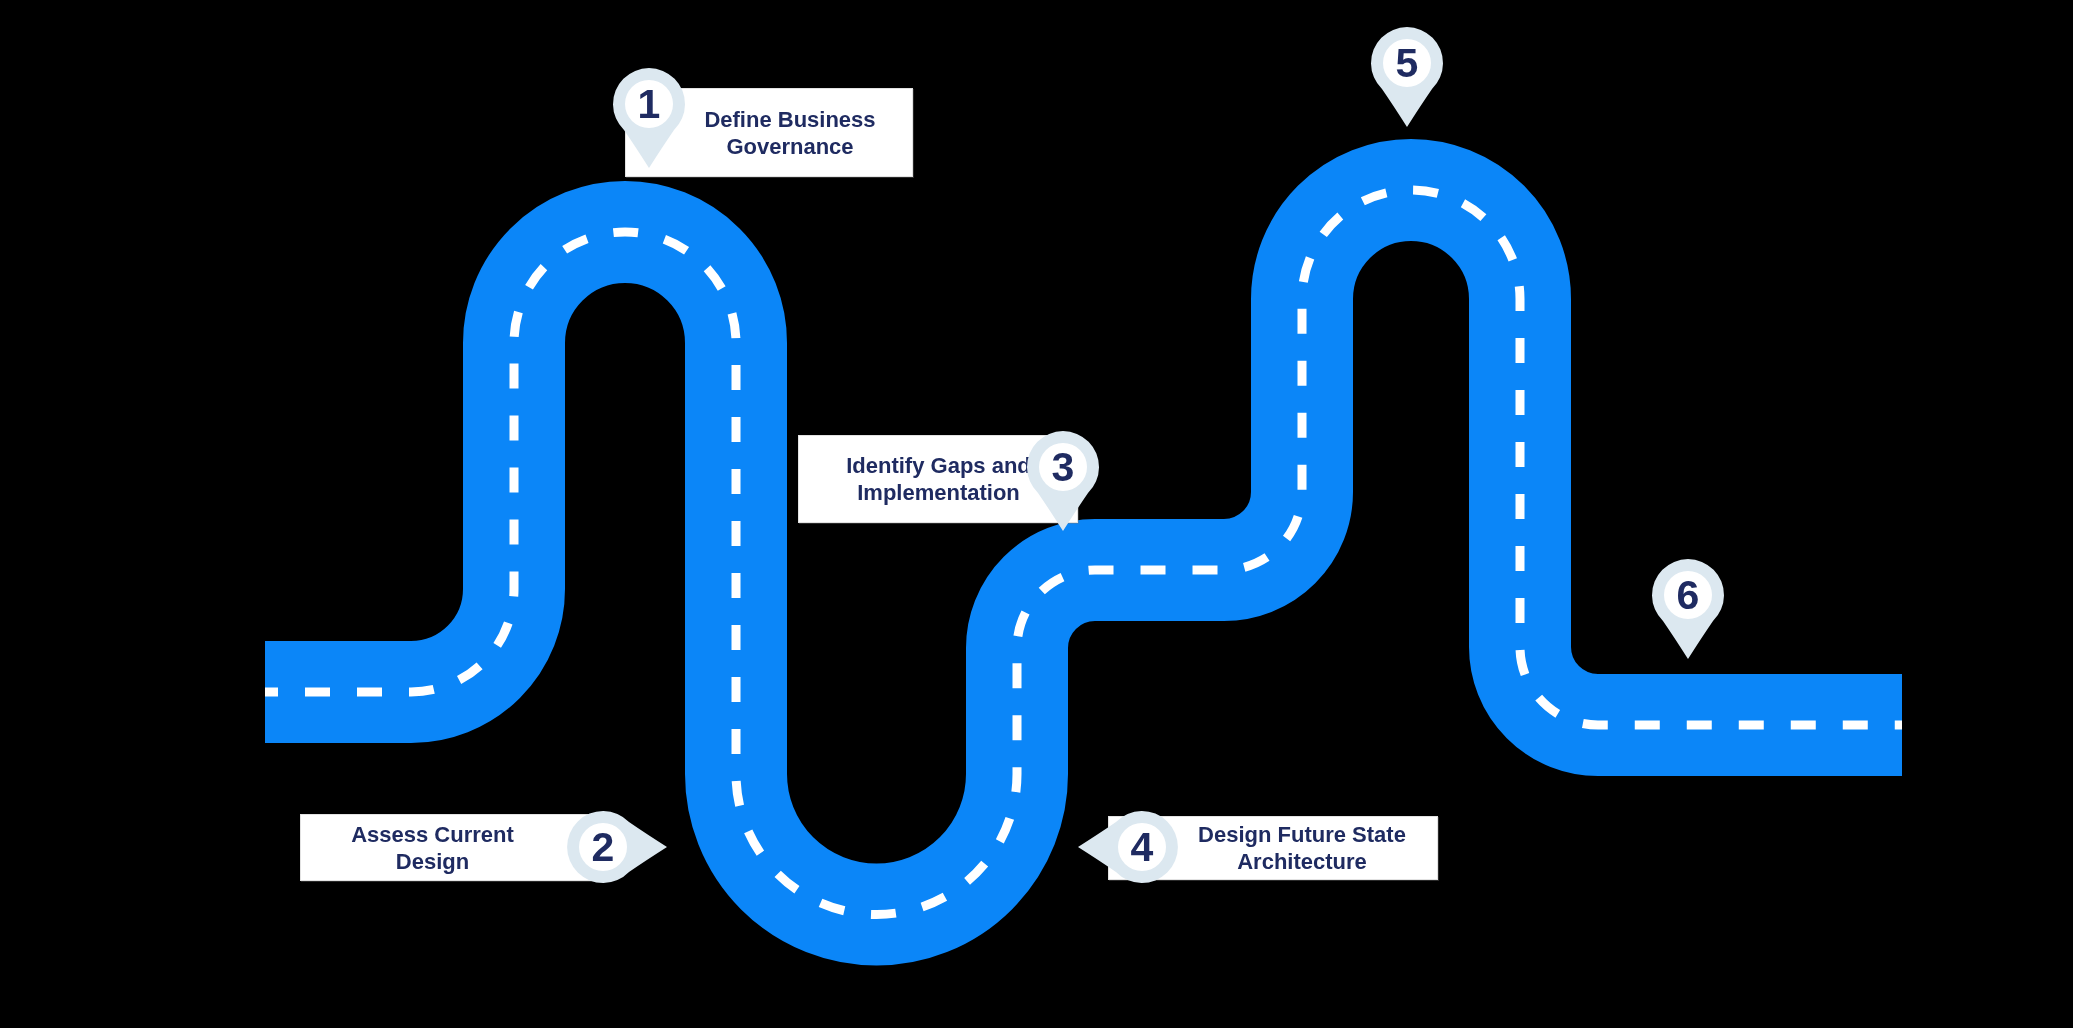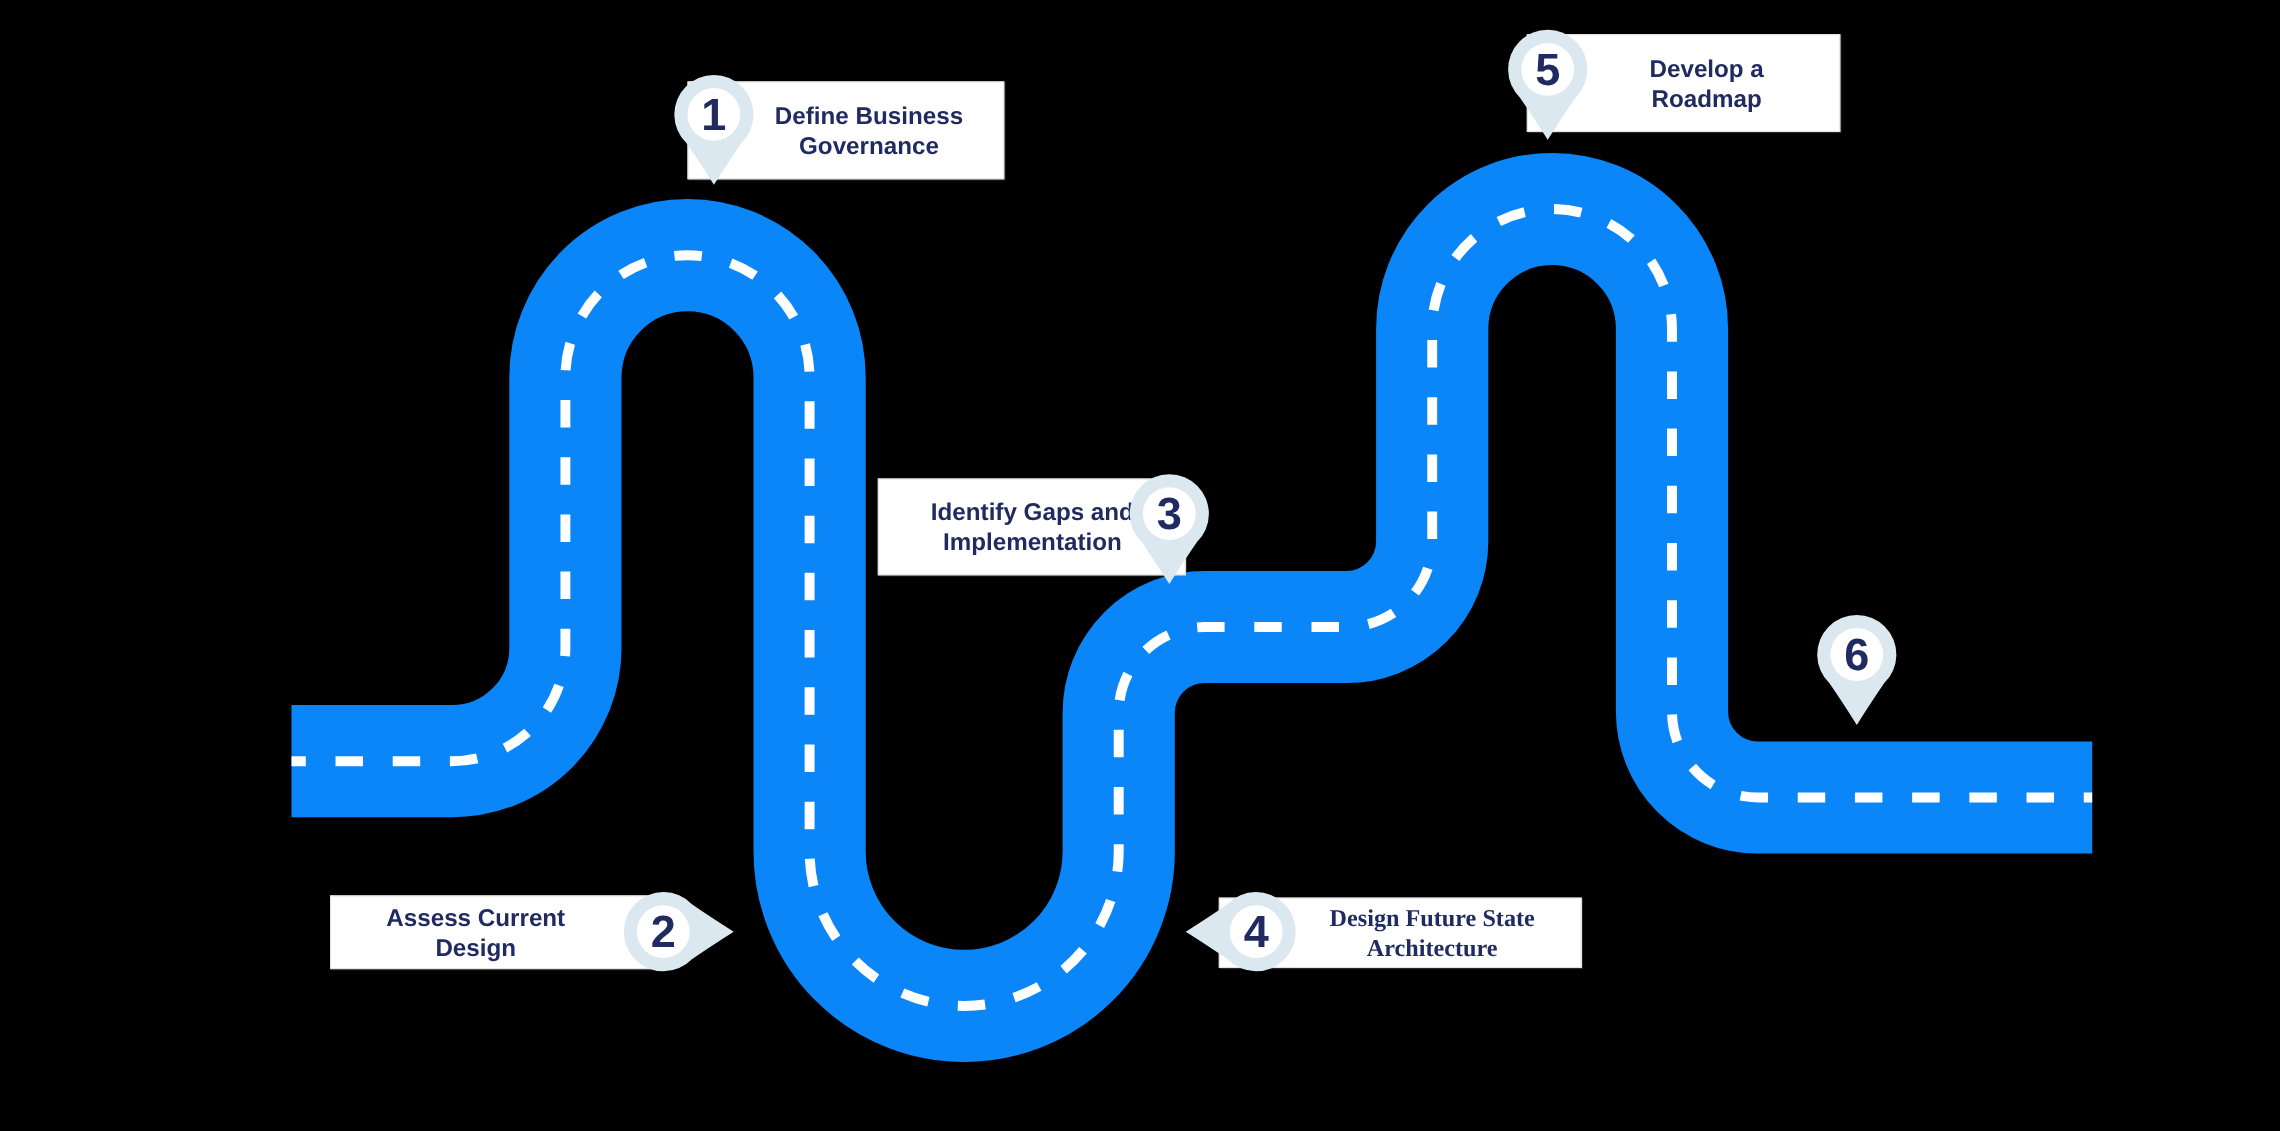--- a/index.html
+++ b/index.html
@@ -45,24 +45,24 @@
     align-items: center;
     color: #1f2b61;
     font-weight: 700;
     font-size: 22px;
     line-height: 27px;
     text-align: center;
     box-sizing: border-box;
   }
   .card .line { white-space: nowrap; }
 
-  .card1 { left: 625px;  top: 74px;  width: 288px; height: 89px; padding-left: 42px; }
+  .card1 { left: 625px;  top: 88px;  width: 288px; height: 89px; padding-left: 42px; }
   .card2 { left: 300px;  top: 814px; width: 305px; height: 67px; padding-right: 40px; }
   .card3 { left: 798px;  top: 435px; width: 280px; height: 88px; padding-right: 34px; padding-left: 35px; }
-  .card4 { left: 1108px; top: 816px; width: 330px; height: 64px; padding-left: 58px; font-family: Liberation Serif, serif; }
+  .card4 { left: 1108px; top: 816px; width: 330px; height: 64px; padding-left: 58px; }
   .card5 { left: 1388px; top: 31px;  width: 285px; height: 89px; padding-left: 42px; }
   .card6 { left: 1658px; top: 563px; width: 297px; height: 88px;
            align-items: flex-start; text-align: left; padding-left: 95px; }
 
   .pin {
     position: absolute;
     z-index: 3;
     width: 160px; height: 160px;
   }
   .pin .drop   { fill: #dce8f0; }
@@ -129,24 +129,20 @@
     <div class="line">Design</div>
   </div>
   <div class="card card3">
     <div class="line">Identify Gaps and</div>
     <div class="line">Implementation</div>
   </div>
   <div class="card card4">
     <div class="line">Design Future State</div>
     <div class="line">Architecture</div>
   </div>
-  <div class="card card5">
-    <div class="line">Develop a</div>
-    <div class="line">Roadmap</div>
-  </div>
 
   <svg class="pin pin1" viewBox="-80 -80 160 160">
     <g transform="rotate(0)">
       <path class="drop" d="M 0 64 Q -14 42 -25 26 A 36 36 0 1 1 25 26 Q 14 42 0 64 Z"></path>
       <circle class="bubble" cx="0" cy="0" r="24"></circle>
     </g>
     <text class="num" x="0" y="14">1</text>
   </svg>
 
   <svg class="pin pin2" viewBox="-80 -80 160 160">

